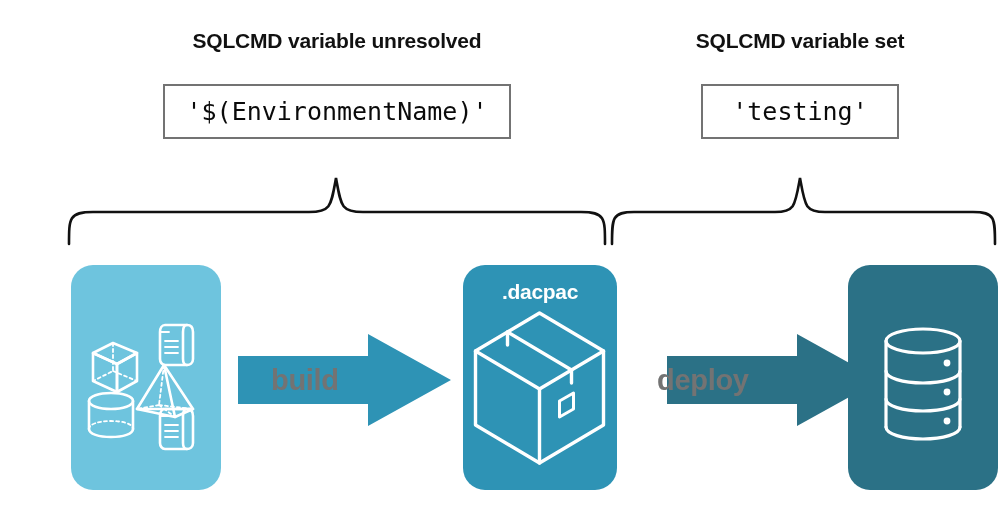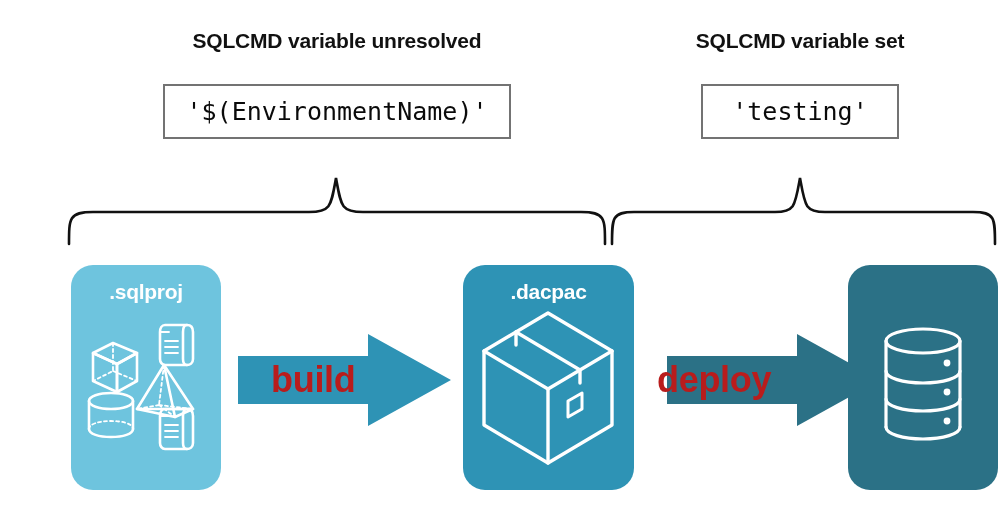--- a/index.html
+++ b/index.html
@@ -65,21 +65,21 @@
 
   
   .card {
     position: absolute;
     border-radius: 22px;
     top: 265px;
     height: 225px;
     overflow: hidden;
   }
   #card-sqlproj  { left: 38px;  width: 150px; background: #6EC4DE; }
-  #card-dacpac   { left: 430px; width: 171px; background: #2E93B5; }
+  #card-dacpac   { left: 430px; width: 154px; background: #2E93B5; }
   #card-database { left: 815px; width: 150px; background: #2B7186; }
 
   .card-label {
     position: absolute;
     top: 15px;
     left: 0;
     width: 100%;
     text-align: center;
     font-family: "Liberation Sans", sans-serif;
     font-weight: bold;
@@ -107,22 +107,22 @@
   #arrow-deploy { left: 598px; width: 215px; padding-left: 36px; }
 
   .arrow-text {
     position: absolute;
     top: 0;
     height: 100px;
     display: flex;
     align-items: center;
     font-family: "Liberation Sans", sans-serif;
     font-weight: bold;
-    font-size: 36px;
-    color: #b91c1c;
+    font-size: 29px;
+    color: #737373;
     letter-spacing: -0.3px;
     white-space: nowrap;
   }
   #arrow-build .arrow-text  { left: 33px; }
   #arrow-deploy .arrow-text { left: 26px; }
 </style>
 </head>
 <body>
 
 <div class="stage">
@@ -148,21 +148,20 @@
     <path fill="none" stroke="#111111" stroke-width="2.6" stroke-linecap="round" d="M 579,104
              C 579,78 579,72 601,72
              L 742,72
              C 762,72 762,66 767,38
              C 772,66 772,72 792,72
              L 940,72
              C 962,72 962,78 962,104"></path>
   </svg>
 
   <div class="card" id="card-sqlproj">
-    <div class="card-label">.sqlproj</div>
     <svg class="card-art" id="art-sqlproj" viewBox="0 0 150 140">
       <g fill="none" stroke="#ffffff" stroke-width="2.6" stroke-linejoin="round" stroke-linecap="round">
 
         <path d="M 22,40 L 42,30 L 66,40 L 46,51 Z"></path>
         <path d="M 22,40 L 22,68 L 46,79 L 46,51 Z"></path>
         <path d="M 46,51 L 66,40 L 66,68 L 46,79 Z"></path>
         <path stroke-dasharray="3 3" stroke-width="1.8" d="M 42,30 L 42,58 L 22,68 M 42,58 L 66,68"></path>
 
         <path d="M 93,52 L 122,96 L 66,96 Z"></path>
         <path d="M 93,52 L 104,104 L 66,96"></path>

